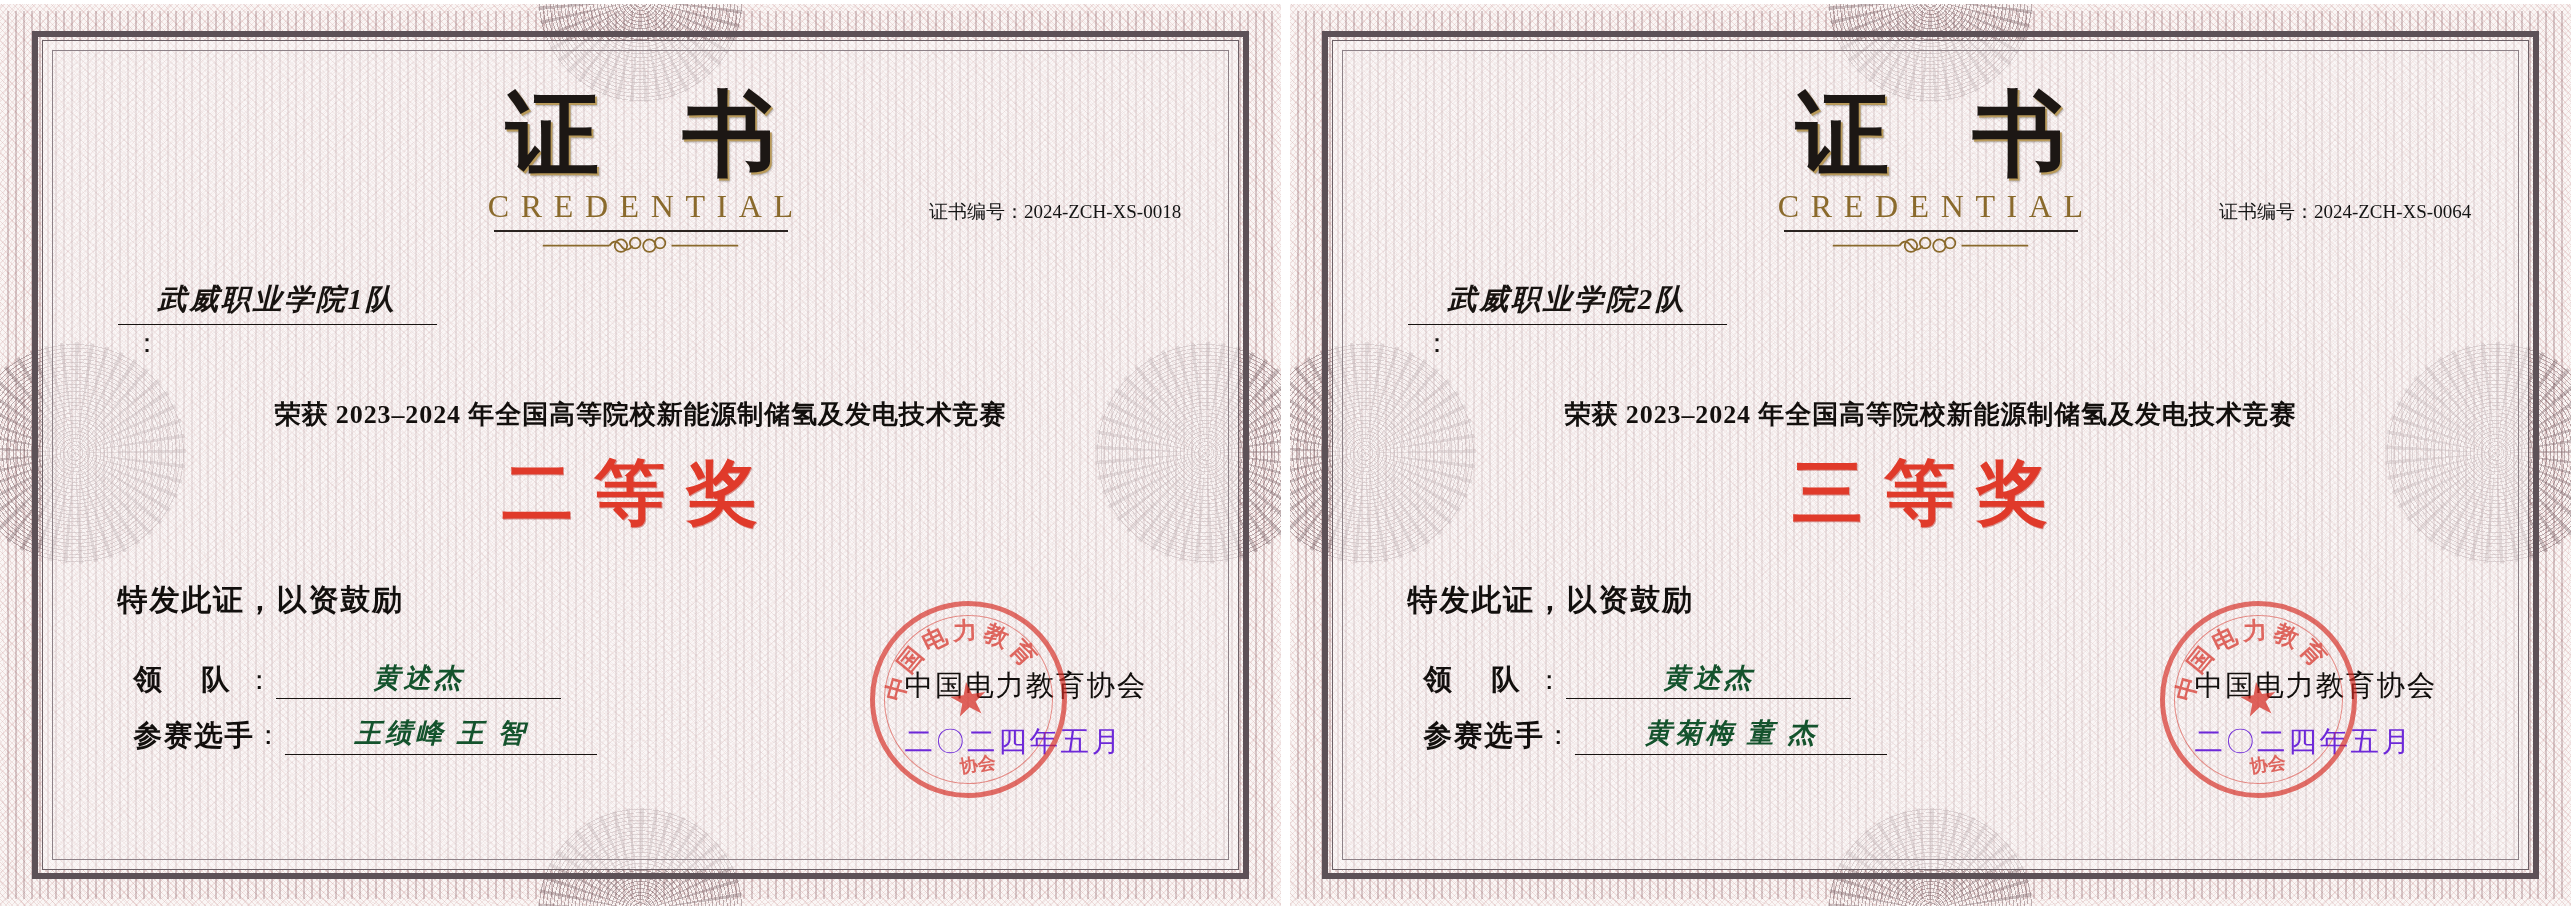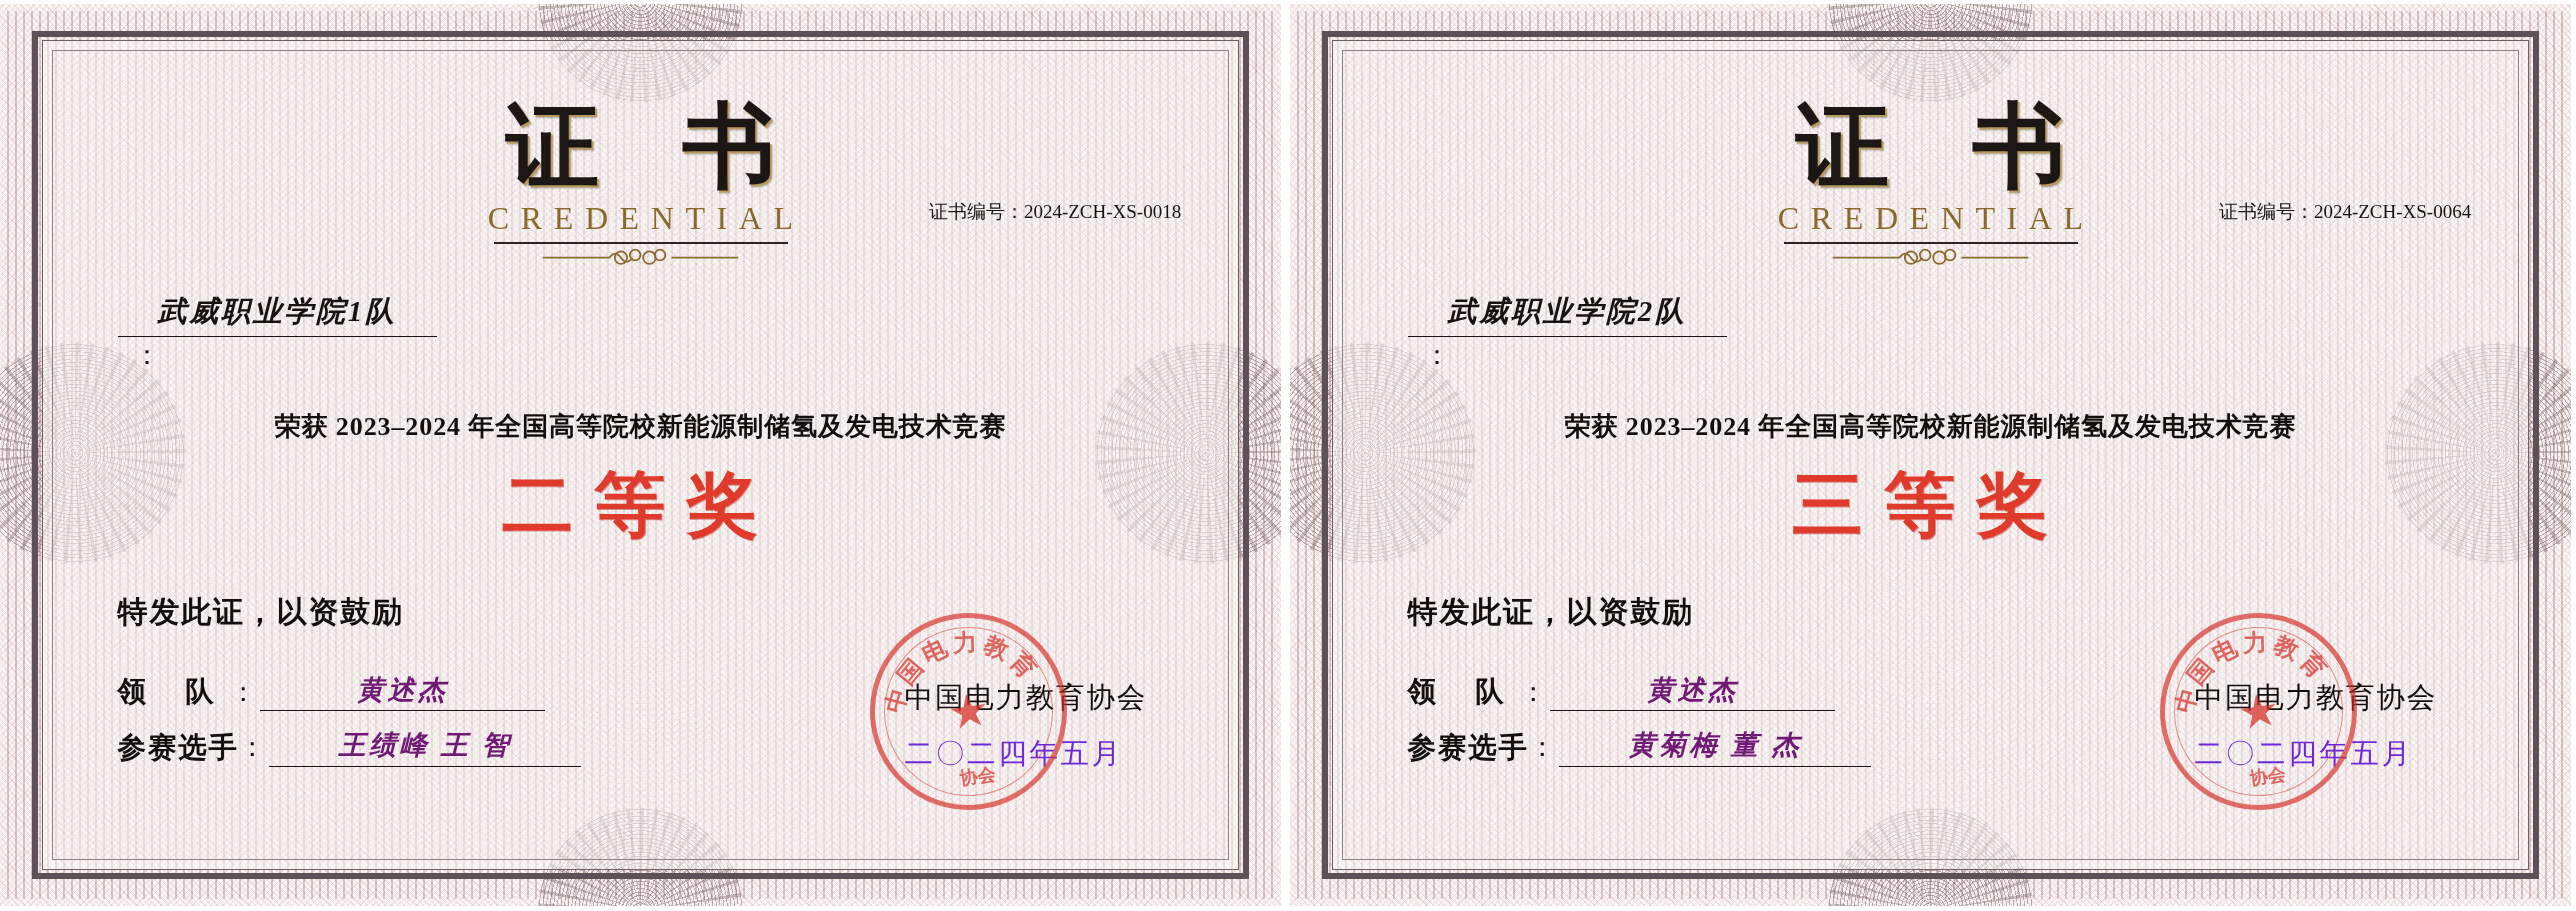--- a/index.html
+++ b/index.html
@@ -98,21 +98,21 @@
     position: absolute;
     left: 52px; top: 46px; right: 52px; bottom: 46px;
     padding: 0 46px;
     box-sizing: border-box;
     z-index: 5;
   }
 
   .title-block {
     position: relative;
     text-align: center;
-    padding-top: 48px;
+    padding-top: 36px;
   }
 
   .title-cn {
     font-family: "Liberation Serif", serif;
     font-size: 93px;
     font-weight: 700;
     letter-spacing: 30px;
     color: #1c1714;
     text-shadow: 1.8px 1.8px 0 #b99a5a, 2.7px 2.7px 1.8px rgba(0,0,0,0.28);
     line-height: 1.05;
@@ -232,33 +232,34 @@
     align-items: flex-end;
     margin-top: 16px;
   }
   .sign-label {
     font-family: "Liberation Serif", serif;
     font-size: 28.5px;
     font-weight: 700;
     color: #120f0d;
     letter-spacing: 1.8px;
     white-space: nowrap;
+    margin-left: 16px;
   }
   .sign-label.spaced { letter-spacing: 16px; }
   .sign-colon {
     font-size: 27px;
     color: #120f0d;
     padding: 0 3.6px 1.8px 0;
   }
   .sign-value {
     font-family: "Liberation Serif", serif;
     font-size: 27px;
     font-style: italic;
     font-weight: 700;
-    color: #701a75;
+    color: #14532d;
     border-bottom: 1.8px solid #171310;
     min-width: 267px;
     padding: 0 9px 2.7px 9px;
     text-align: center;
     letter-spacing: 3.6px;
   }
   .sign-value.wide { min-width: 294px; }
 
   .issuer {
     text-align: left;

